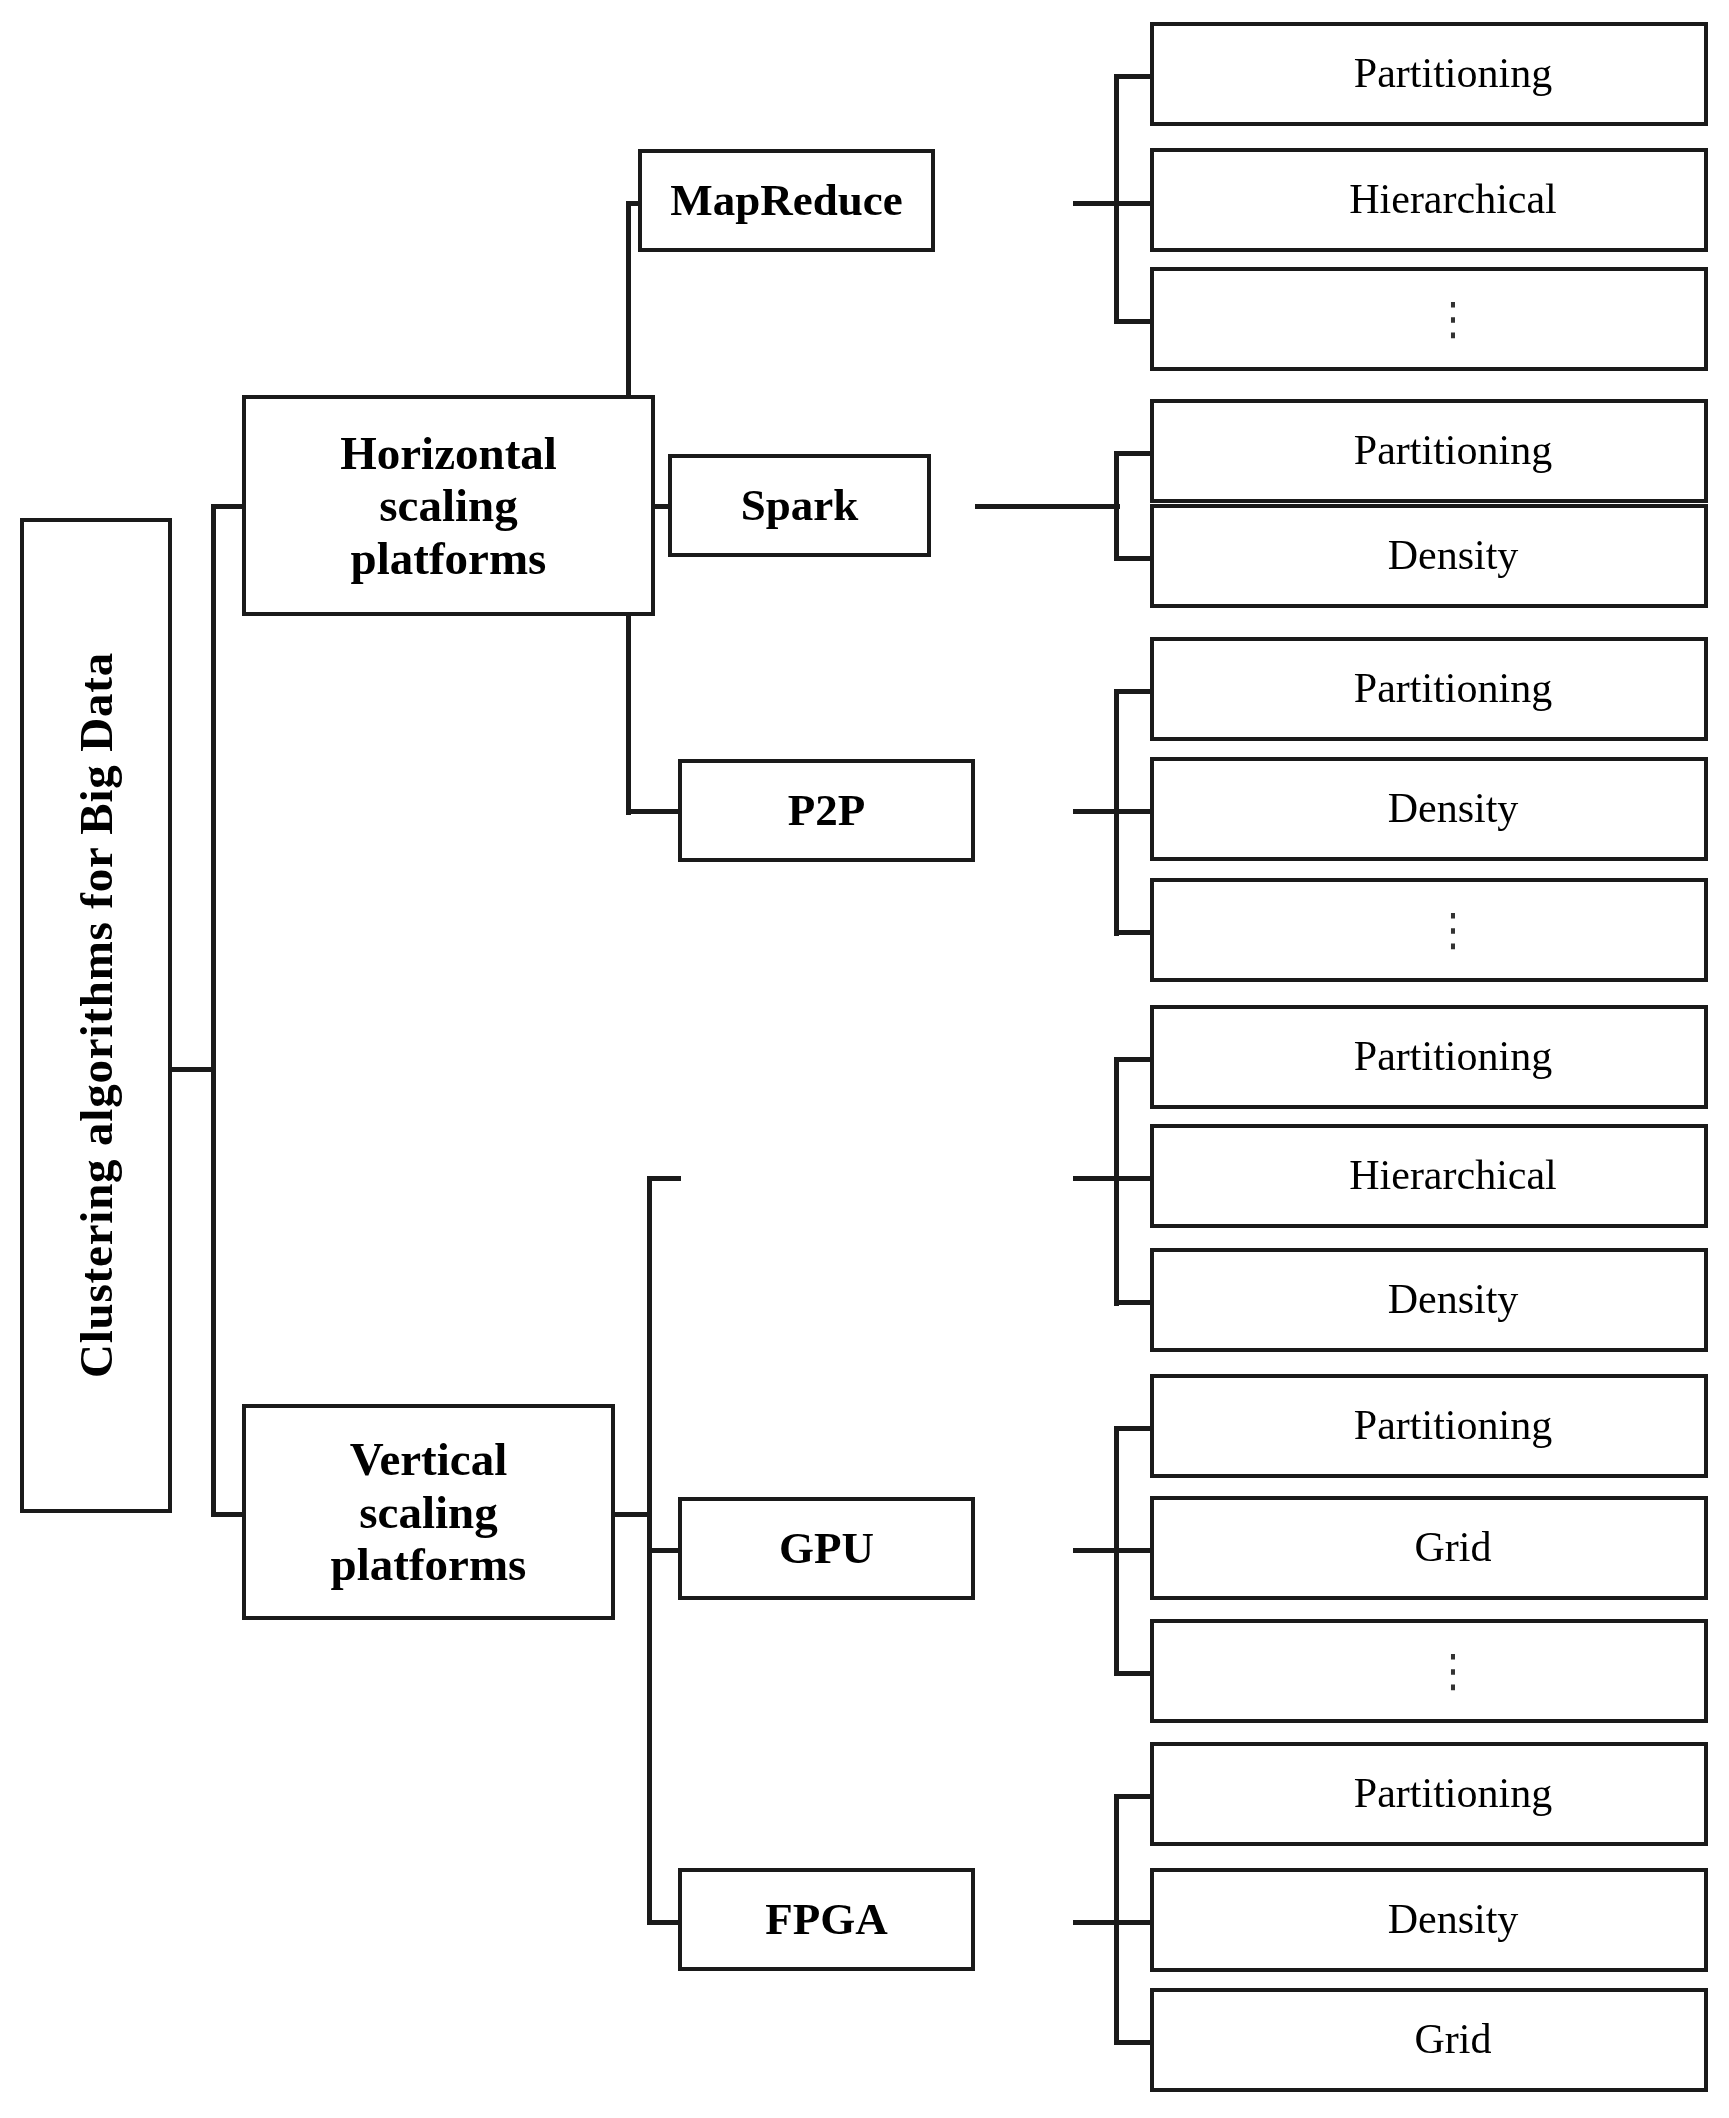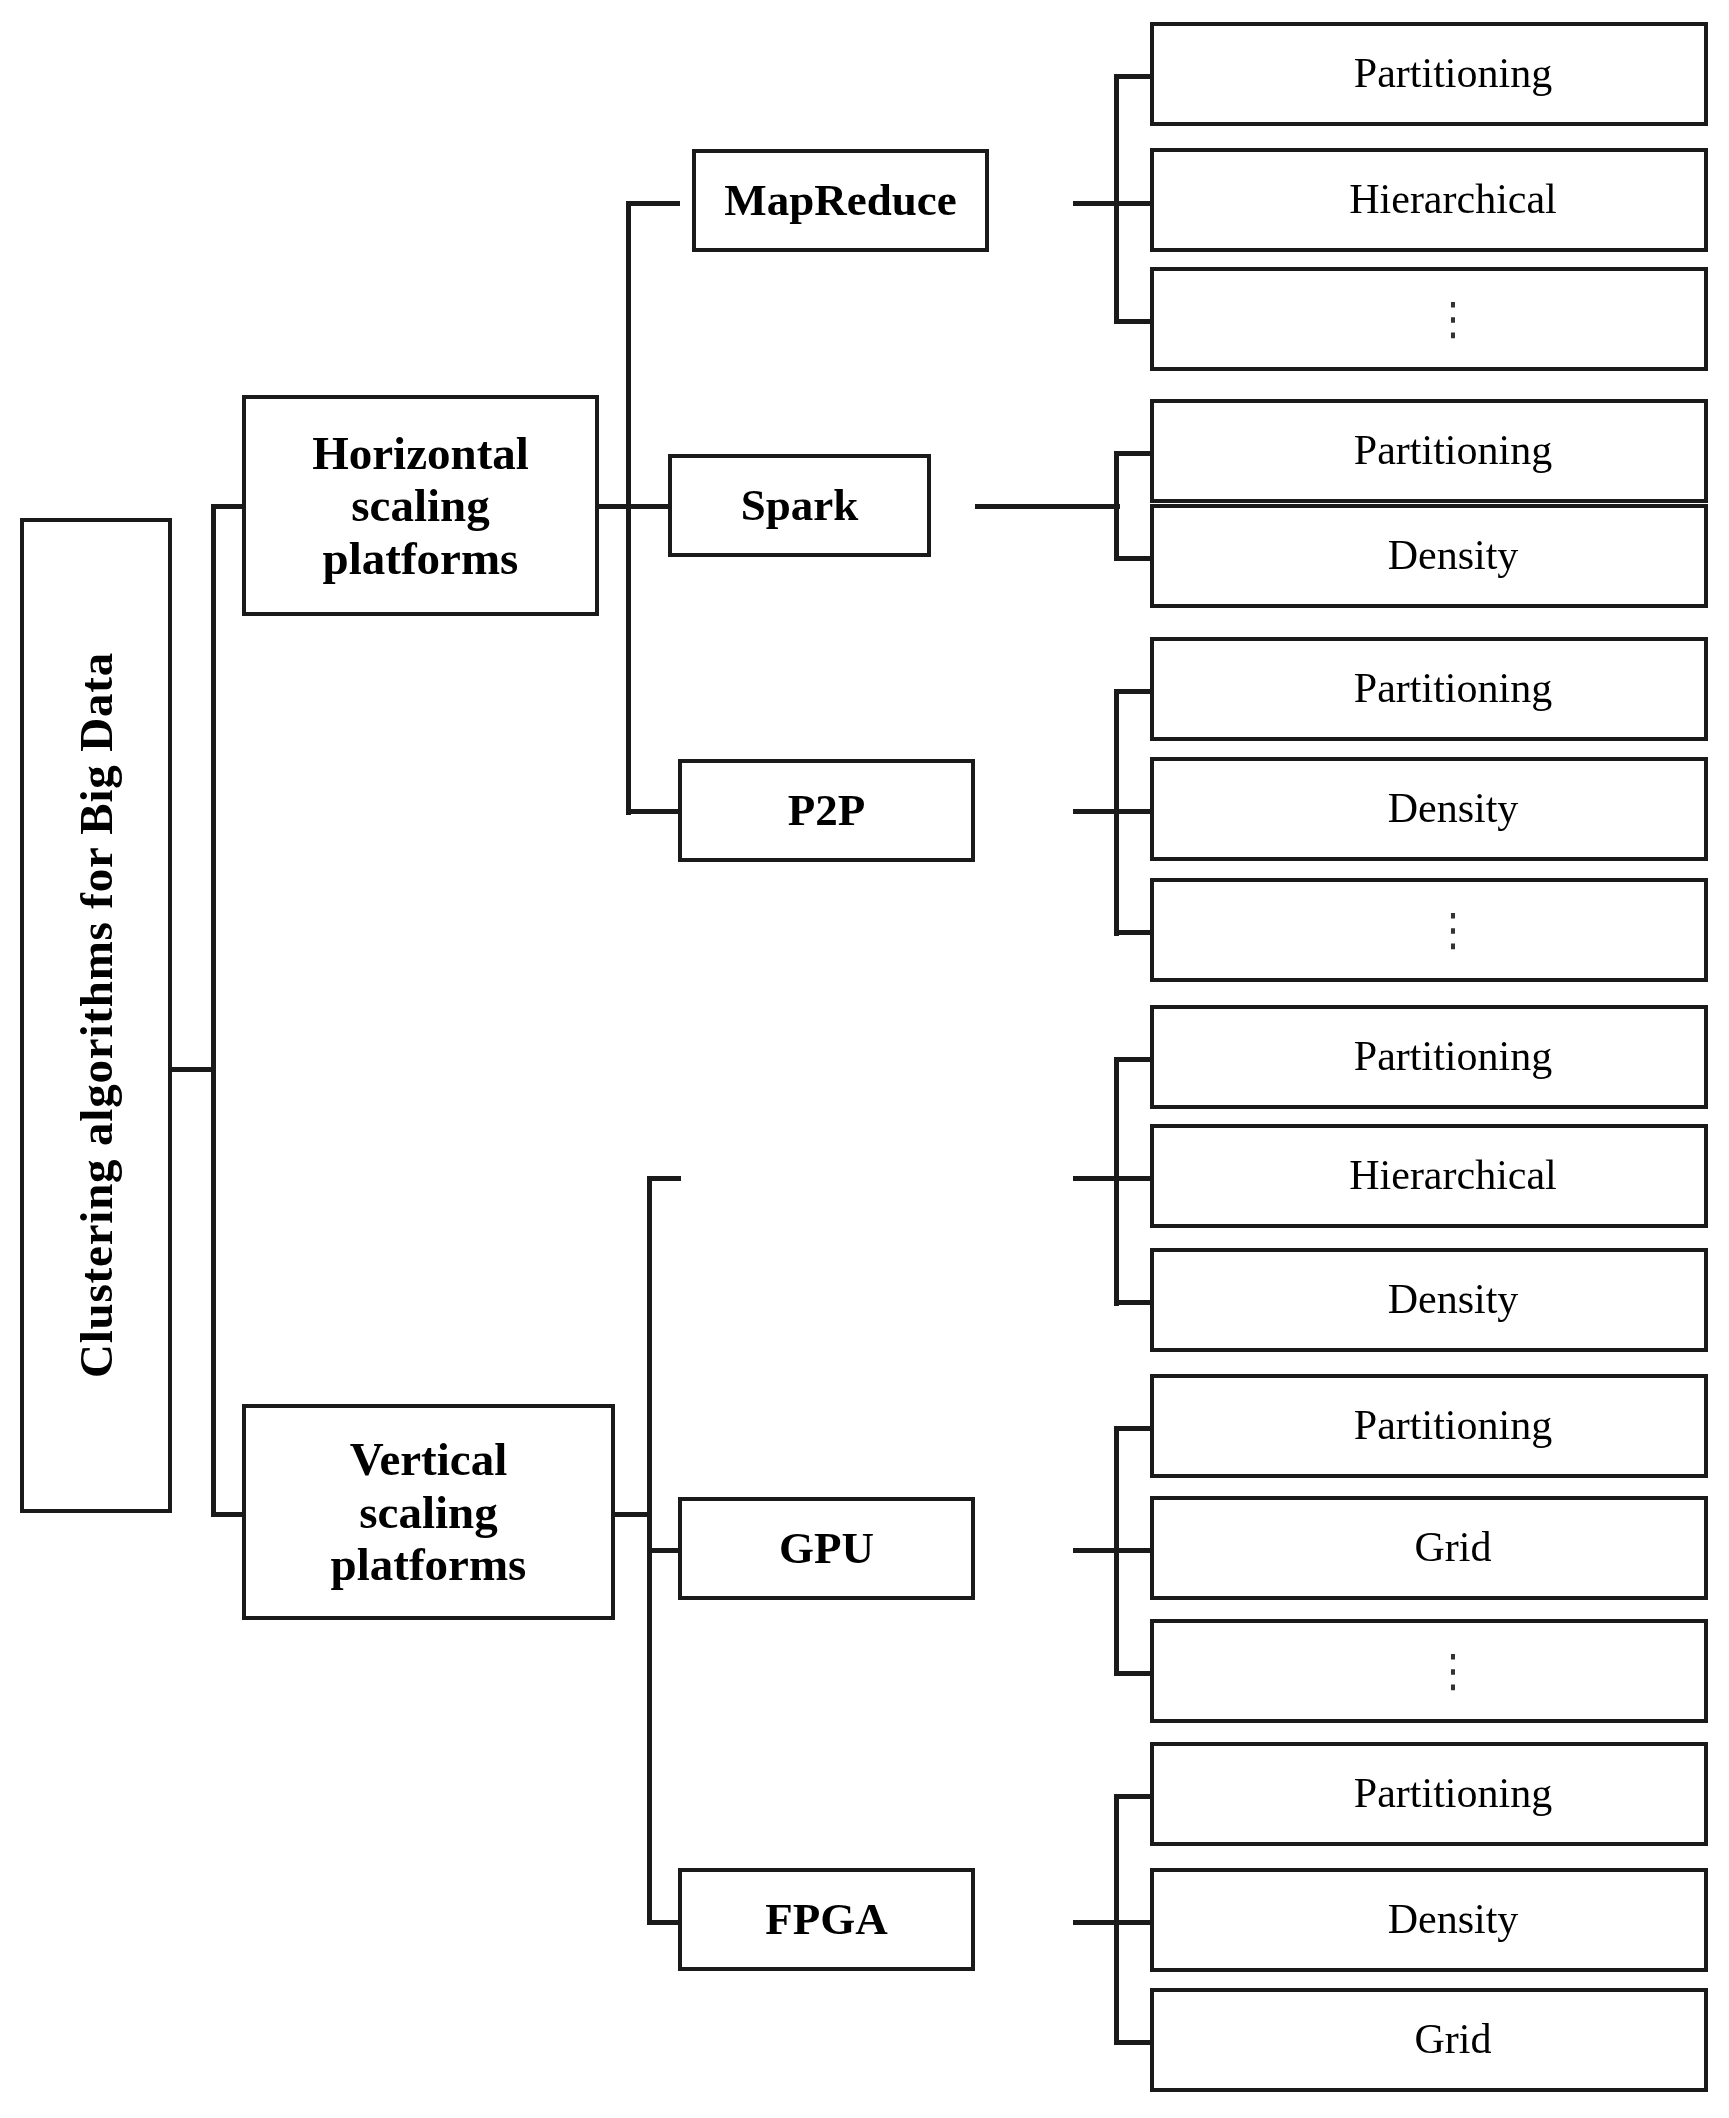--- a/index.html
+++ b/index.html
@@ -100,33 +100,33 @@
   <div class="seg hseg" style="left:1073px;top:1920px;width:47px;"></div>
   <div class="seg vseg" style="left:1114px;top:1794px;height:249px;"></div>
   <div class="seg hseg" style="left:1114px;top:1794px;width:40px;"></div>
   <div class="seg hseg" style="left:1114px;top:1920px;width:40px;"></div>
   <div class="seg hseg" style="left:1114px;top:2040px;width:40px;"></div>
 
   <div class="node root" style="left:20px;top:518px;width:152px;height:995px;">
     <span class="root-text">Clustering algorithms for Big Data</span>
   </div>
 
-  <div class="node branch" style="left:242px;top:395px;width:357px;height:221px;">
+  <div class="node branch" style="left:242px;top:395px;width:413px;height:221px;">
     <span class="branch-text">Horizontal
 scaling
 platforms</span>
   </div>
 
   <div class="node branch" style="left:242px;top:1404px;width:373px;height:216px;">
     <span class="branch-text">Vertical
 scaling
 platforms</span>
   </div>
 
-  <div class="node mid" style="left:692px;top:149px;width:297px;height:103px;">
+  <div class="node mid" style="left:638px;top:149px;width:297px;height:103px;">
     <span>MapReduce</span>
   </div>
 
   <div class="node mid" style="left:668px;top:454px;width:263px;height:103px;">
     <span>Spark</span>
   </div>
 
   <div class="node mid" style="left:678px;top:759px;width:297px;height:103px;">
     <span>P2P</span>
   </div>

